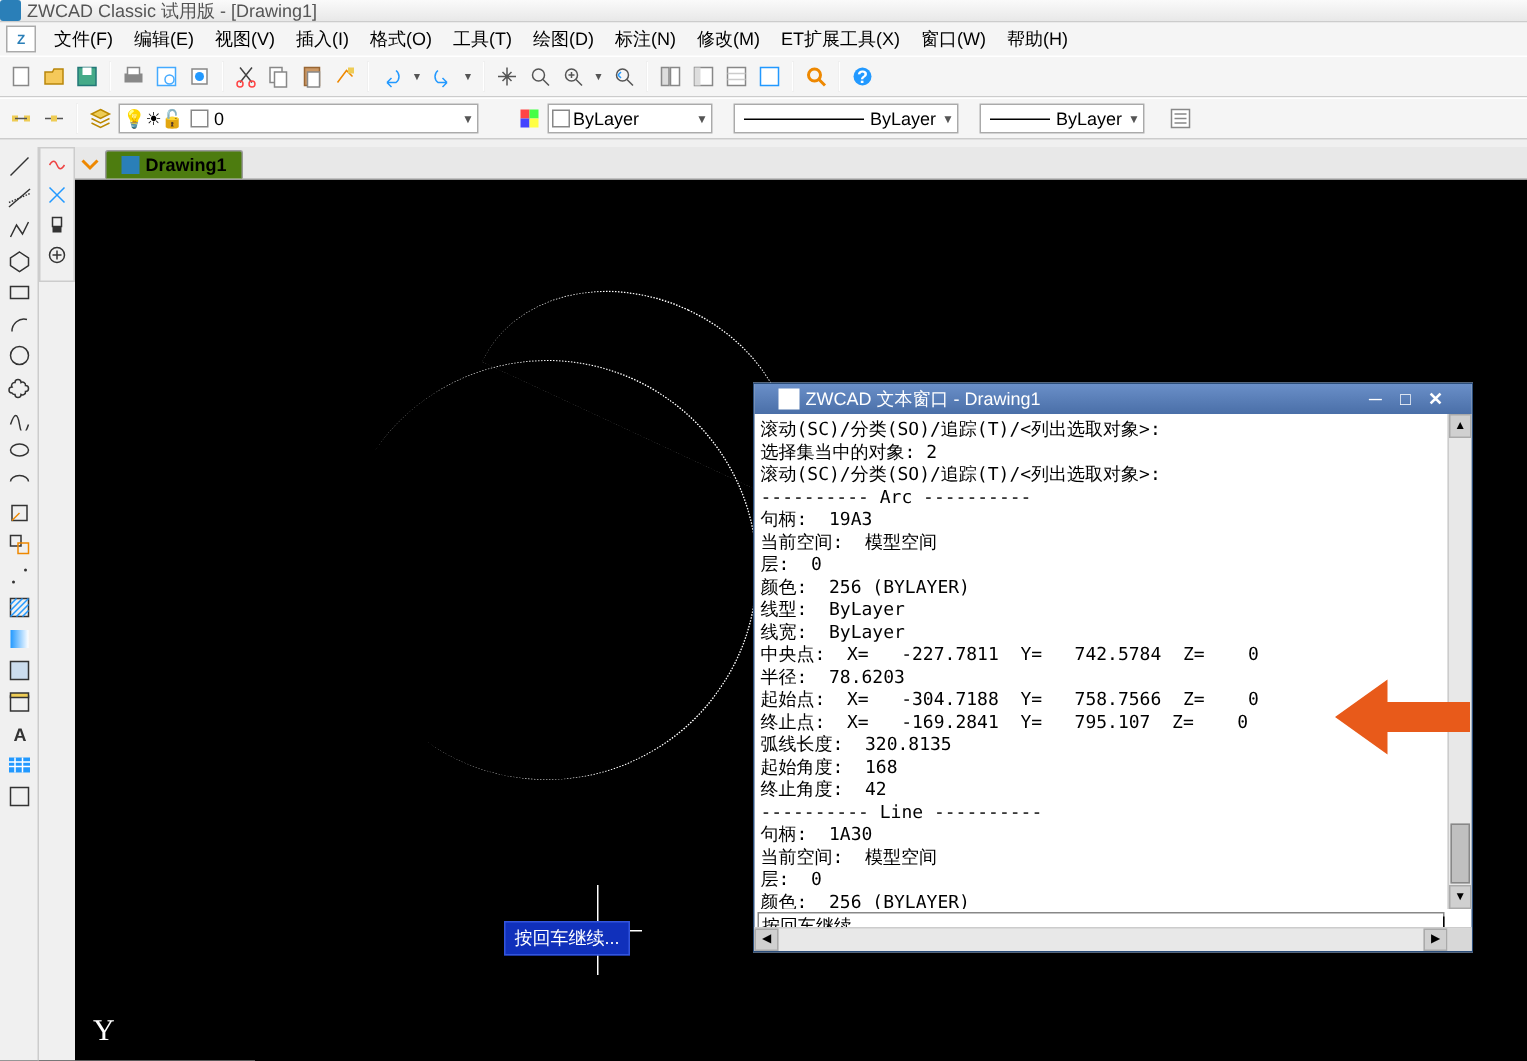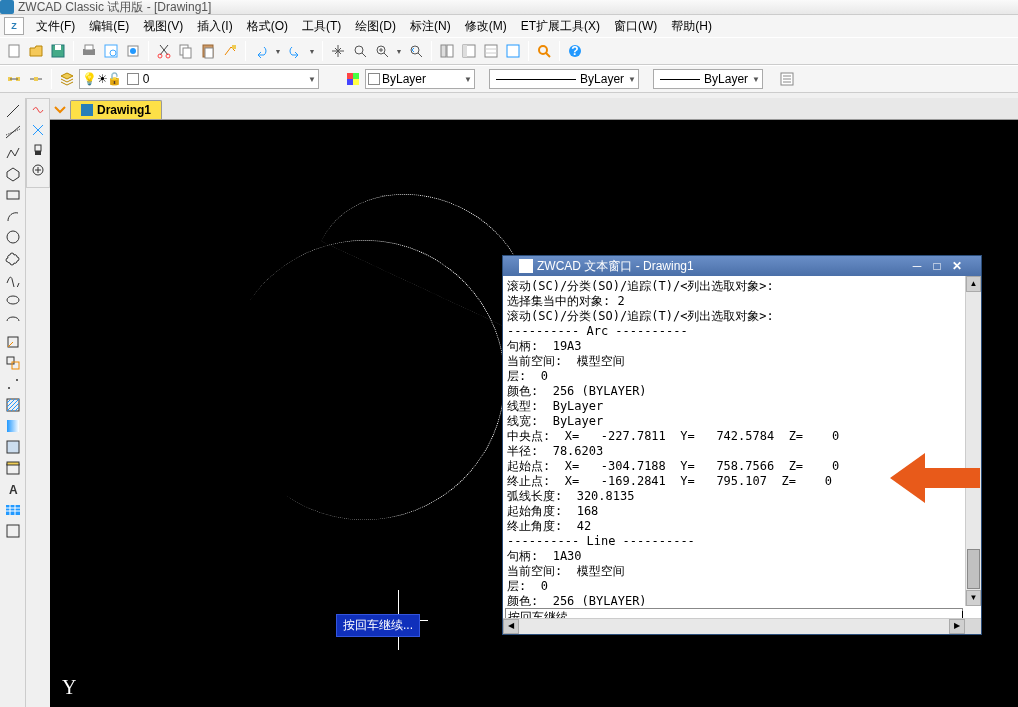--- a/index.html
+++ b/index.html
@@ -12,21 +12,21 @@
 .menubar .logo2{width:20px;height:18px;background:#fff;border:1px solid #aaa;margin-right:4px;display:flex;align-items:center;justify-content:center;color:#2a7fb8;font-size:9px;font-weight:bold}
 .toolbar{height:28px;background:#f5f5f5;border-top:1px solid #fff;border-bottom:1px solid #ccc;display:flex;align-items:center;padding:0 4px;gap:2px}
 .toolbar .tbtn{width:20px;height:20px;display:flex;align-items:center;justify-content:center;border:1px solid transparent;cursor:default}
 .toolbar .sep{width:1px;height:20px;background:#ccc;margin:0 3px;border-left:1px solid #fff}
 .toolbar .combo{height:20px;border:1px solid #7a9;background:#fff;display:flex;align-items:center;padding:0 2px;font-family:Arial}
 .toolbar .combo .sw{width:12px;height:12px;margin-right:2px}
 .toolbar .combo .dd{margin-left:auto;font-size:8px;color:#555;padding-left:4px}
 .toolbar2 .combo{border-color:#aaa}
 .tabbar{position:absolute;left:50px;right:0;top:98px;height:22px;background:#e8e8e8;display:flex;align-items:flex-end;border-bottom:1px solid #999}
 .tabbar .prefix{width:20px;height:20px;display:flex;align-items:center;justify-content:center}
-.tabbar .tab{background:#fde047;border:1px solid #999;border-bottom:none;padding:2px 10px;display:flex;align-items:center;gap:4px;border-radius:2px 2px 0 0}
+.tabbar .tab{background:#4d7c0f;border:1px solid #999;border-bottom:none;padding:2px 10px;display:flex;align-items:center;gap:4px;border-radius:2px 2px 0 0}
 .tabbar .tab .ticon{width:12px;height:12px;background:#2a7fb8}
 .lefttb{position:absolute;left:0;top:98px;width:26px;bottom:0;background:#f0f0f0;border-right:1px solid #ccc;display:flex;flex-direction:column;align-items:center;padding-top:4px;gap:3px}
 .lefttb .lb{width:20px;height:18px;display:flex;align-items:center;justify-content:center;border:1px solid transparent;cursor:default;color:#333}
 .righttb{position:absolute;left:26px;top:98px;width:24px;height:90px;background:#f0f0f0;border:1px solid #ccc;display:flex;flex-direction:column;align-items:center;padding-top:2px;gap:2px}
 .righttb .lb{width:18px;height:18px;display:flex;align-items:center;justify-content:center}
 .canvas{position:absolute;left:50px;top:120px;right:0;bottom:0;background:#000}
 .crosshair{position:absolute;left:318px;top:470px;width:60px;height:60px}
 .crosshair::before{content:"";position:absolute;left:0;right:0;top:50%;height:1px;background:#fff}
 .crosshair::after{content:"";position:absolute;top:0;bottom:0;left:50%;width:1px;background:#fff}
 .ucs{position:absolute;left:12px;bottom:8px;color:#fff;font-size:20px;font-family:serif}

